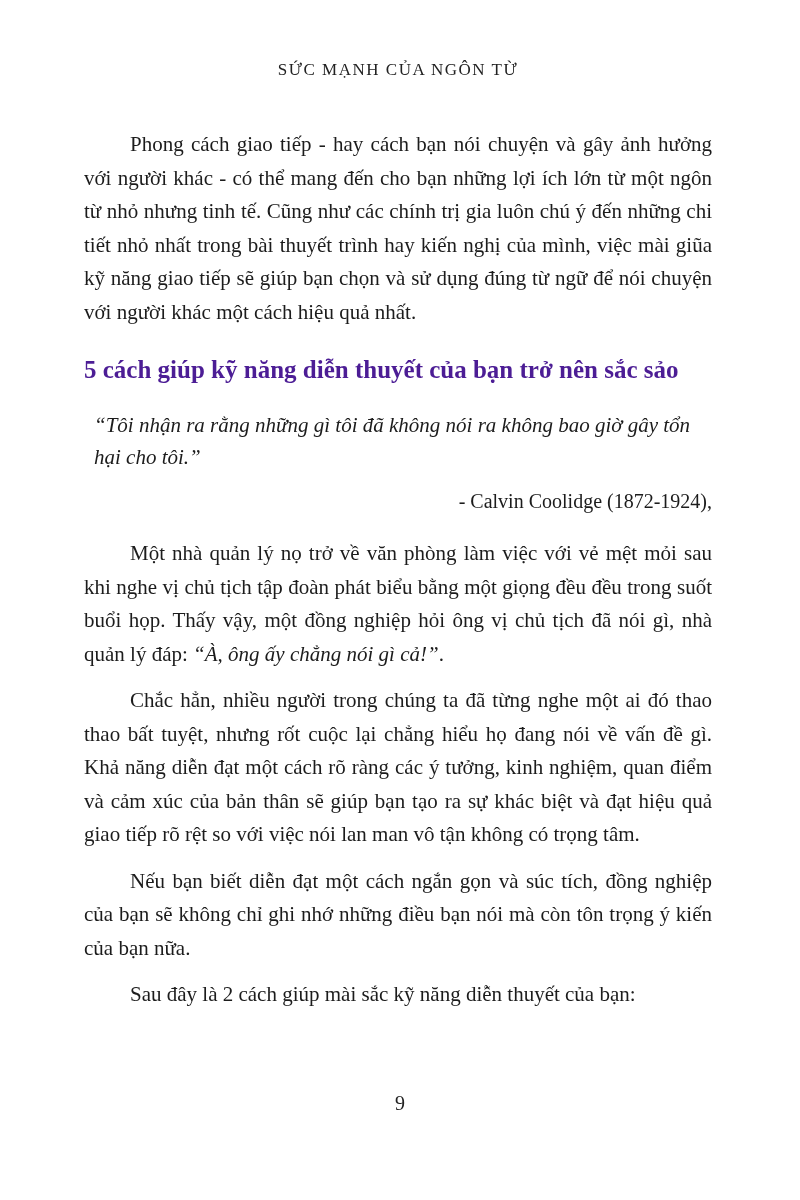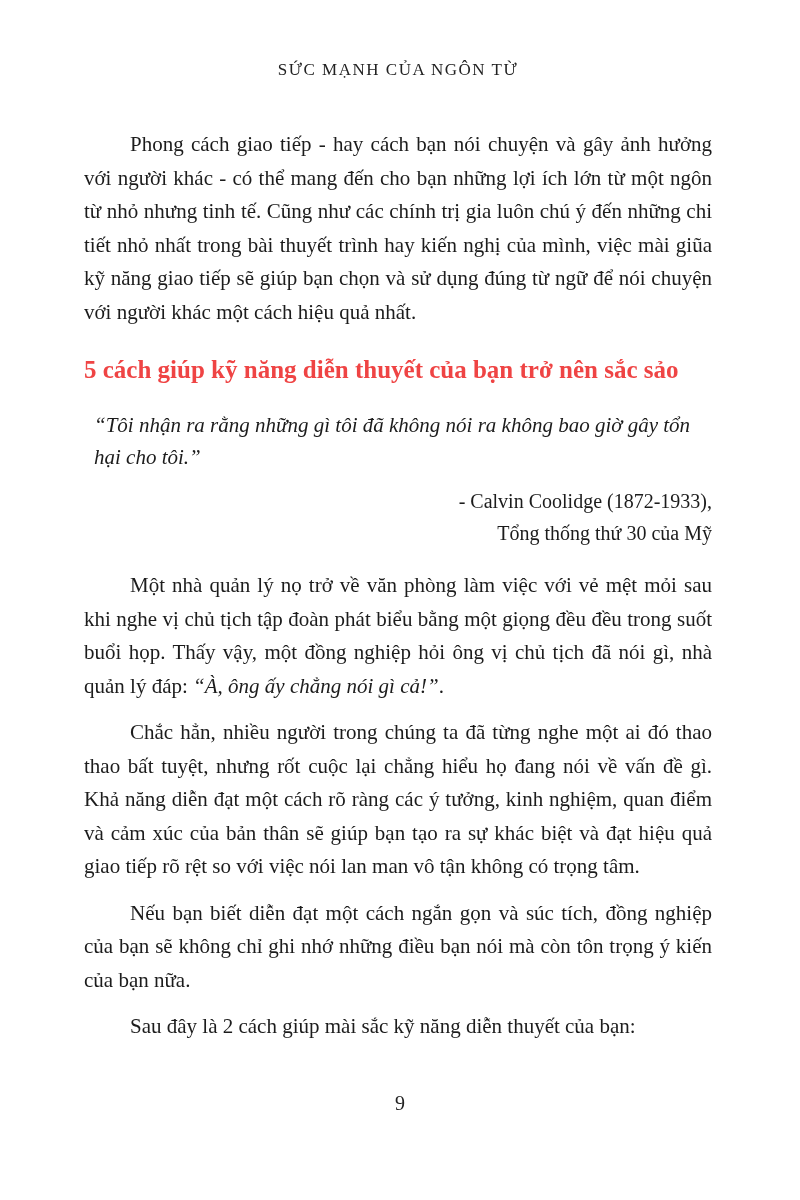--- a/index.html
+++ b/index.html
@@ -37,21 +37,21 @@
     text-align: justify;
     text-indent: 46px;
     margin: 0 0 13px 0;
   }
   .section-heading {
     font-size: 25px;
     font-weight: bold;
     line-height: 30px;
     margin: 26px 0 24px 0;
     text-align: left;
-    color: #ef4444;
+    color: #4c1d95;
   }
   .quote {
     font-style: italic;
     font-size: 21px;
     line-height: 32px;
     margin: 0 10px 12px 10px;
   }
   .attribution {
     text-align: right;
     font-size: 20px;
@@ -83,22 +83,21 @@
 
   <div class="content">
 
     <p class="body-para">Phong cách giao tiếp - hay cách bạn nói chuyện và gây ảnh hưởng với người khác - có thể mang đến cho bạn những lợi ích lớn từ một ngôn từ nhỏ nhưng tinh tế. Cũng như các chính trị gia luôn chú ý đến những chi tiết nhỏ nhất trong bài thuyết trình hay kiến nghị của mình, việc mài giũa kỹ năng giao tiếp sẽ giúp bạn chọn và sử dụng đúng từ ngữ để nói chuyện với người khác một cách hiệu quả nhất.</p>
 
     <h1 class="section-heading">5 cách giúp kỹ năng diễn thuyết của bạn trở nên sắc sảo</h1>
 
     <div class="quote">“Tôi nhận ra rằng những gì tôi đã không nói ra không bao giờ gây tổn hại cho tôi.”</div>
 
     <div class="attribution">
-      <span class="attr-line">- Calvin Coolidge (1872-1933),</span>
-      <span class="attr-line">Tổng thống thứ 30 của Mỹ</span>
+      <span class="attr-line">- Calvin Coolidge (1872-1924),</span>
     </div>
 
     <p class="body-para"><span>Một nhà quản lý nọ trở về văn phòng làm việc với vẻ mệt mỏi sau khi nghe vị chủ tịch tập đoàn phát biểu bằng một giọng đều đều trong suốt buổi họp. Thấy vậy, một đồng nghiệp hỏi ông vị chủ tịch đã nói gì, nhà quản lý đáp: </span><span class="inline-italic-quote">“À, ông ấy chẳng nói gì cả!”</span><span>.</span></p>
 
     <p class="body-para">Chắc hẳn, nhiều người trong chúng ta đã từng nghe một ai đó thao thao bất tuyệt, nhưng rốt cuộc lại chẳng hiểu họ đang nói về vấn đề gì. Khả năng diễn đạt một cách rõ ràng các ý tưởng, kinh nghiệm, quan điểm và cảm xúc của bản thân sẽ giúp bạn tạo ra sự khác biệt và đạt hiệu quả giao tiếp rõ rệt so với việc nói lan man vô tận không có trọng tâm.</p>
 
     <p class="body-para">Nếu bạn biết diễn đạt một cách ngắn gọn và súc tích, đồng nghiệp của bạn sẽ không chỉ ghi nhớ những điều bạn nói mà còn tôn trọng ý kiến của bạn nữa.</p>
 
     <p class="body-para">Sau đây là 2 cách giúp mài sắc kỹ năng diễn thuyết của bạn:</p>
 

